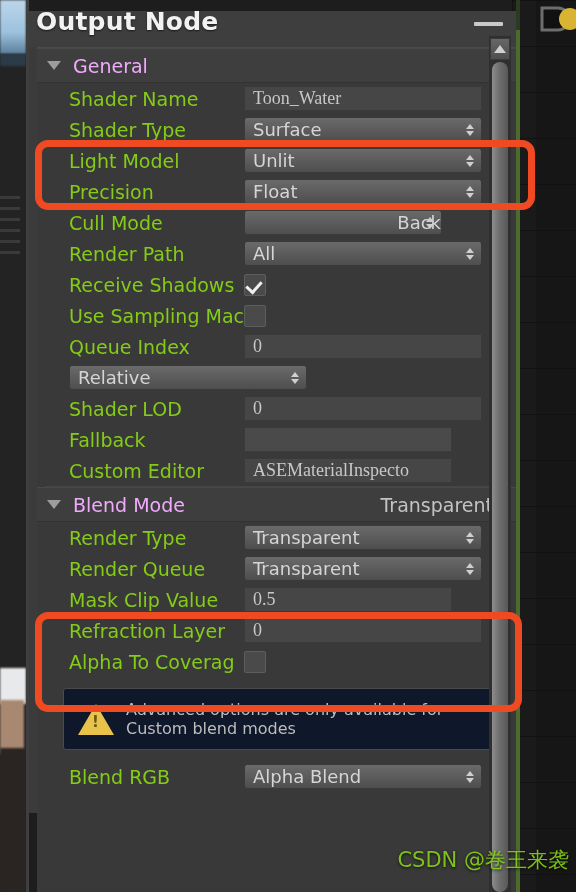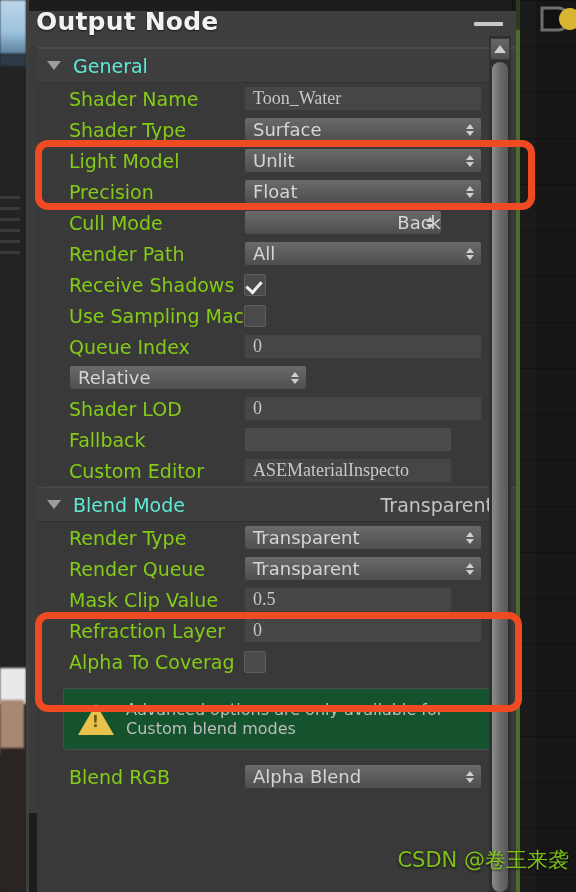--- a/index.html
+++ b/index.html
@@ -74,21 +74,21 @@
   .foldout{
     position:relative;height:33px;background:#3e3e3e;
     border-top:1px solid #484848;border-bottom:1px solid #323232;
     display:flex;align-items:center;
   }
   .tri{
     width:0;height:0;margin-left:10px;margin-right:12px;
     border-left:7px solid transparent;border-right:7px solid transparent;
     border-top:9px solid #9d9d9d;
   }
-  .foldout-label{font-size:19px;color:#5eead4;}
+  .foldout-label{font-size:19px;color:#f0abfc;}
   .foldout-value{
     margin-left:auto;margin-right:8px;font-size:19px;color:#c3c3c3;
     display:flex;align-items:center;gap:7px;
   }
 
   
   .rows{padding:0 0 0 0;}
   .row{
     height:31px;display:flex;align-items:center;position:relative;
     padding-left:32px;
@@ -141,21 +141,21 @@
   }
   .refresh{
     position:absolute;right:5px;width:20px;height:20px;
   }
 
   .sep{height:1px;background:#454545;margin:0 8px;}
 
   
   .helpbox{
     margin:11px 14px 0 26px;height:62px;
-    background:#14532d;border:1px solid #4b4b4b;border-radius:3px;
+    background:#0f172a;border:1px solid #4b4b4b;border-radius:3px;
     display:flex;align-items:center;gap:12px;padding:8px 14px;
     box-sizing:border-box;
   }
   .warn-tri{width:0;height:0;border-left:18px solid transparent;border-right:18px solid transparent;border-bottom:31px solid #e8c24a;position:relative;flex:0 0 auto;}
   .warn-tri::after{content:"!";position:absolute;left:-4px;top:9px;font-size:15px;font-weight:bold;color:#6b5410;}
   .help-text{font-size:16px;line-height:19px;color:#bdbdbd;}
 
   
   .scrollbar{
     position:absolute;left:489px;top:36px;width:22px;height:856px;

